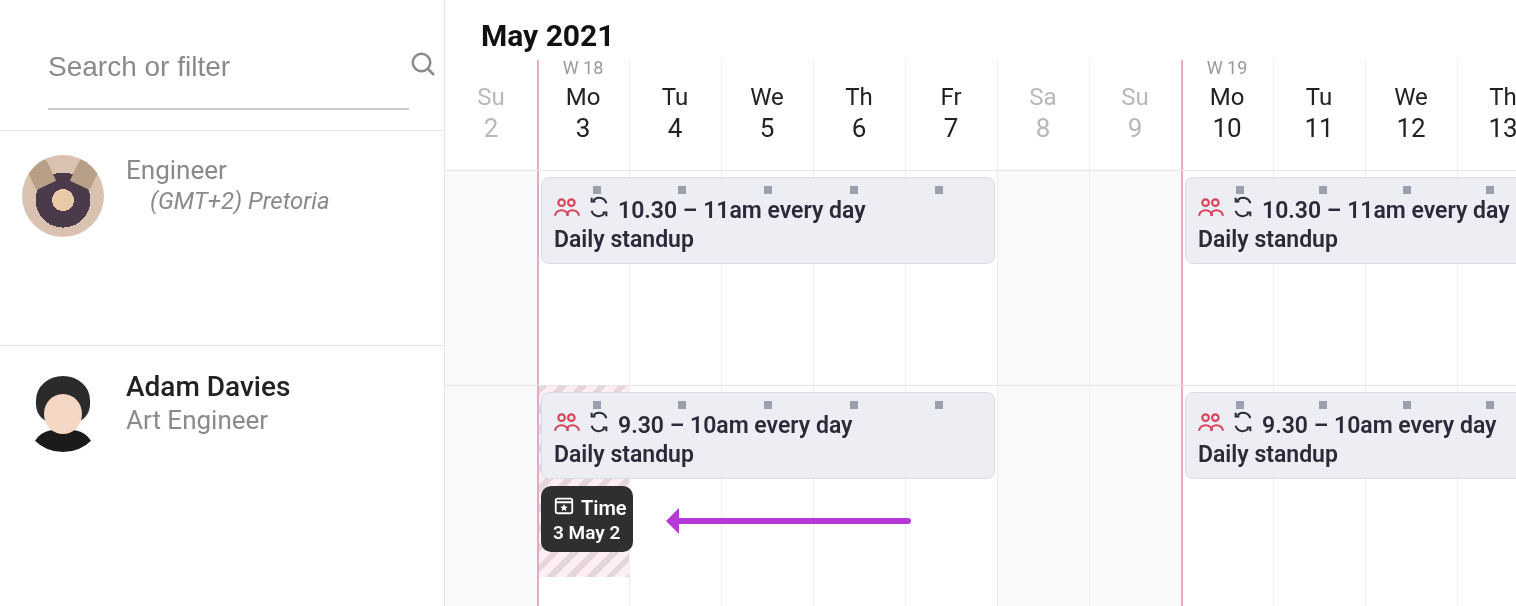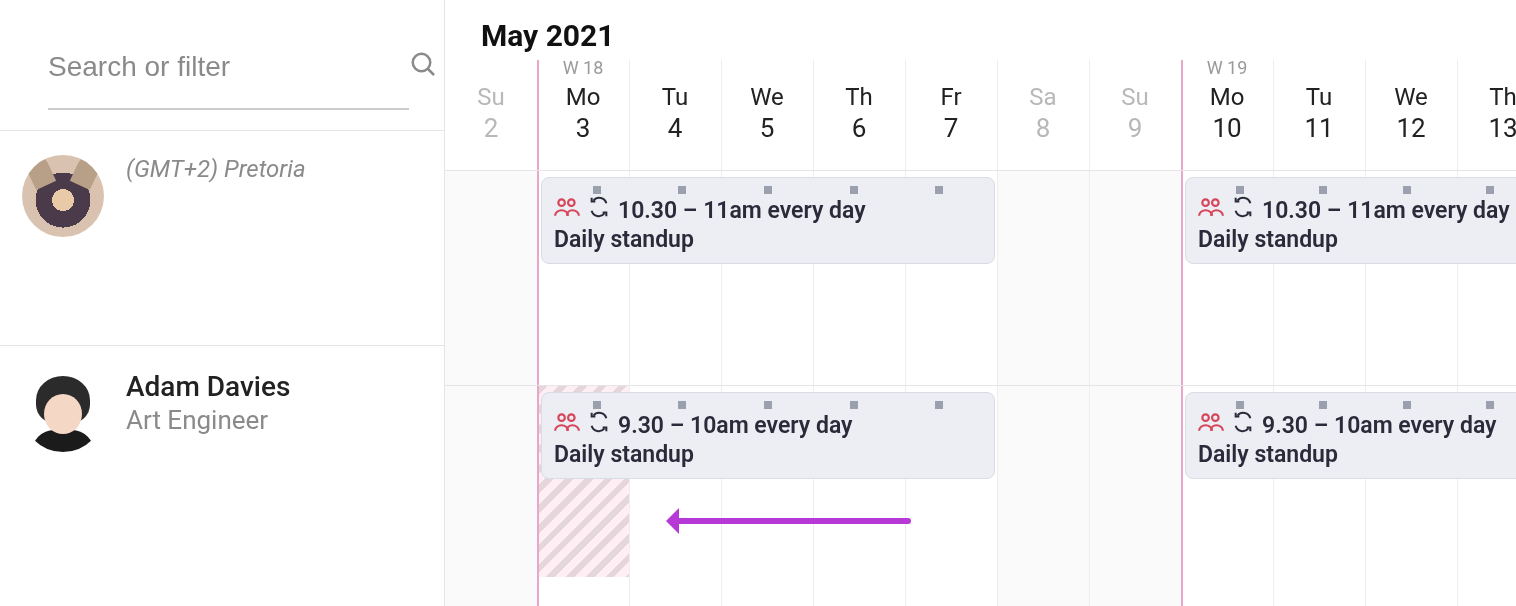--- a/index.html
+++ b/index.html
@@ -103,20 +103,21 @@
   }
   .person-info .role {
     font-size: 26px;
     color: #8a8a8a;
     margin-bottom: 2px;
   }
   .person-info .tz {
     font-size: 24px;
     color: #8a8a8a;
     font-style: italic;
+    margin-left: 24px;
   }
 
   
   .timeline {
     flex: 1;
     position: relative;
     overflow: hidden;
   }
   .month-title {
     font-size: 30px;
@@ -281,20 +282,21 @@
             <circle cx="10" cy="10" r="7"></circle>
               <line x1="20" y1="20" x2="15" y2="15"></line>
           </svg>
         </span>
       </div>
     </div>
 
     <div class="person-row">
       <div class="avatar abs"></div>
       <div class="person-info">
+        <div class="role">Engineer</div>
         <div class="tz">(GMT+2) Pretoria</div>
       </div>
     </div>
 
     <div class="person-row">
       <div class="avatar adam">
           <div class="shirt"></div>
         </div>
       <div class="person-info">
         <div class="name">Adam Davies</div>
@@ -493,18 +495,31 @@
                   <polyline points="4 2 4 6 8 6"></polyline>
                 <path d="M4 16a8 8 0 0 0 14 3"></path>
                   <polyline points="20 22 20 18 16 18"></polyline>
               </svg>
             </span>
             <span>9.30 – 10am every day</span>
           </div>
           <div class="ev-line2">Daily standup</div>
         </div>
 
+        <div class="tooltip" style="left:96px; top:100px;">
+          <div class="tline1">
+            <span class="cal-star-icon">
+              <svg viewBox="0 0 24 24" fill="none" stroke="#fff" stroke-width="2">
+                <rect x="3" y="5" width="18" height="16" rx="2"></rect>
+                <line x1="3" y1="9" x2="21" y2="9"></line>
+                <polygon fill="#fff" stroke="none" points="12,11 13.2,13.5 16,13.8 14,15.7 14.5,18.5 12,17.2 9.5,18.5 10,15.7 8,13.8 10.8,13.5"></polygon>
+              </svg>
+            </span>
+            <span>Time</span>
+          </div>
+          <div class="tline2">3 May 2</div>
+        </div>
 
         <div class="arrow" style="left:226px; top:132px; width:240px;"></div>
       </div>
     </div>
   </div>
 </div>
 
 </body></html>

